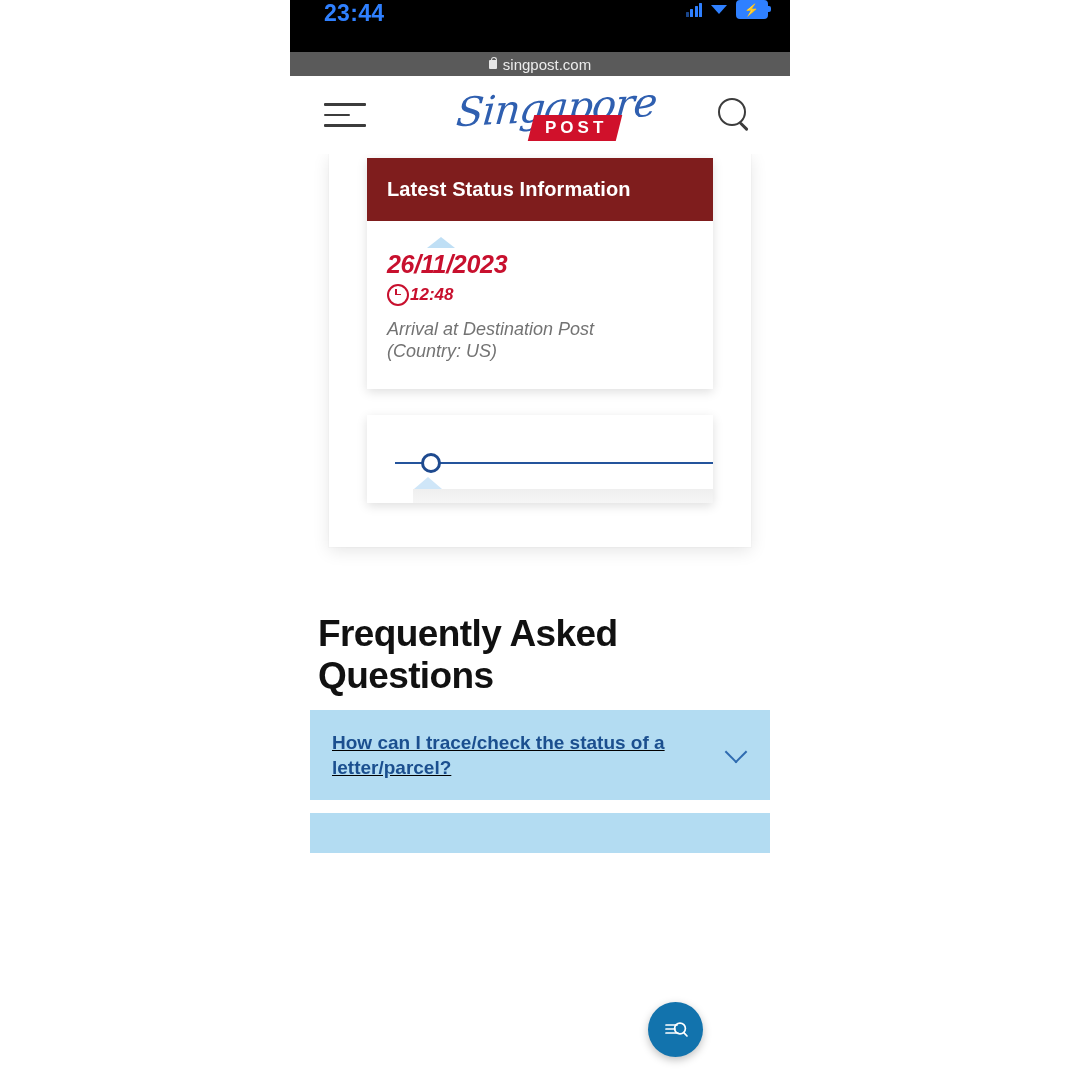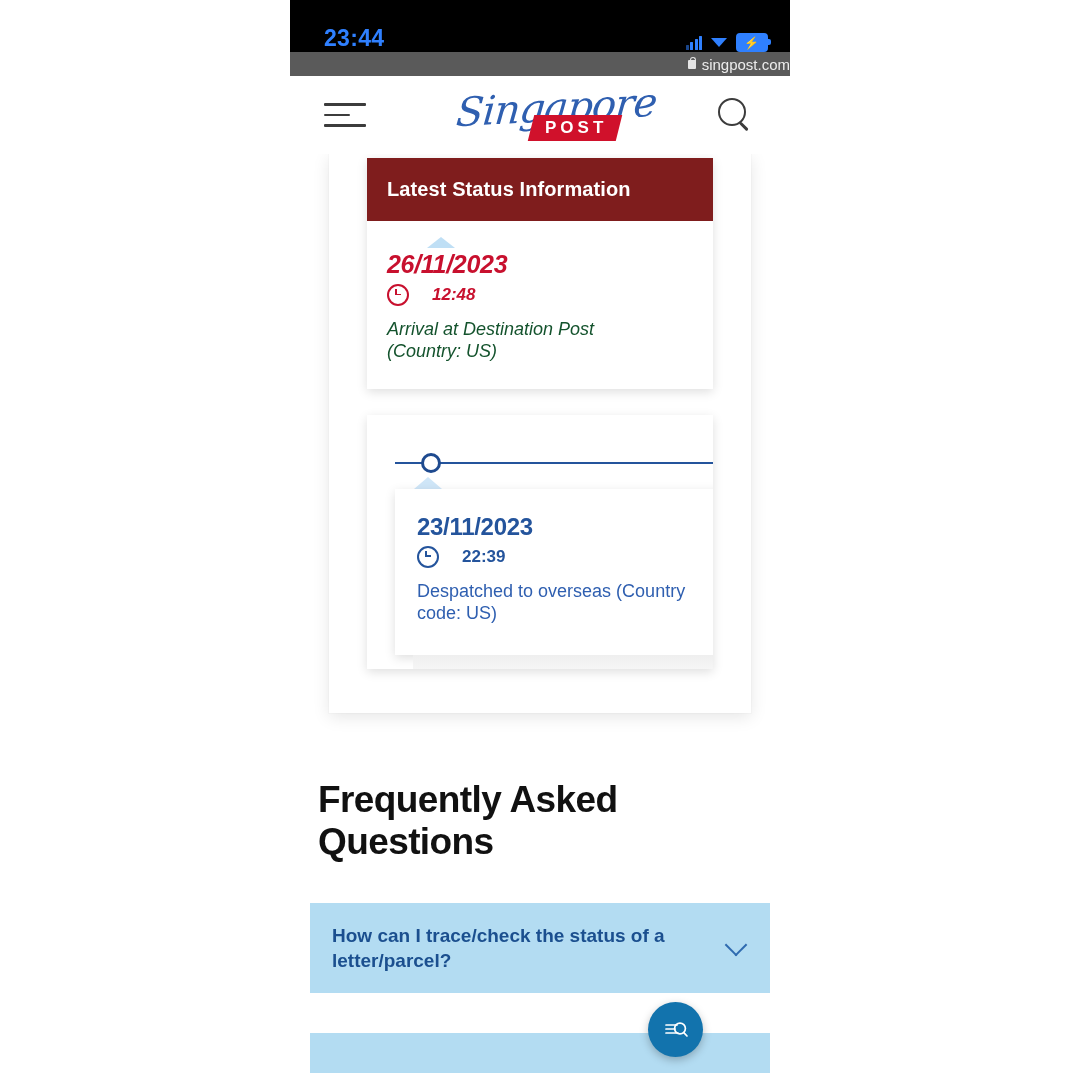--- a/index.html
+++ b/index.html
@@ -24,21 +24,21 @@
     height: 1080px;
     background: #ffffff;
     overflow: hidden;
   }
 
   
   .statusbar {
     height: 52px;
     background: #000000;
     display: flex;
-    align-items: flex-end;
+    align-items: flex-start;
     justify-content: space-between;
     padding: 0 22px 0 34px;
     box-sizing: border-box;
   }
   .status-time {
     color: #2f80ff;
     font-size: 23px;
     font-weight: 600;
     letter-spacing: .3px;
     font-family: "Liberation Sans", sans-serif;
@@ -91,21 +91,21 @@
     line-height: 1;
     font-weight: 700;
   }
 
   
   .urlbar {
     height: 24px;
     background: #5a5a5a;
     display:flex;
     align-items:center;
-    justify-content:flex-end;
+    justify-content:center;
     gap: 6px;
   }
   .urlbar .lock {
     width: 8px; height: 9px;
     background: #e6e6e6;
     border-radius: 1px;
     position: relative;
   }
   .urlbar .lock::before {
     content:"";
@@ -230,21 +230,21 @@
   .date-red {
     color: #c8102e;
     font-size: 25px;
     font-weight: 700;
     letter-spacing: -.3px;
     margin-top: 2px;
   }
   .time-row {
     display:flex;
     align-items:center;
-    gap: 23px;
+    gap: 1px;
     margin-top: 5px;
   }
   .clock {
     width: 18px; height: 18px;
     border: 2px solid currentColor;
     border-radius: 50%;
     position: relative;
     flex: none;
   }
   .clock::before {
@@ -254,21 +254,21 @@
     background: currentColor;
   }
   .clock::after {
     content:""; position:absolute;
     left: 7px; top: 7.5px;
     width: 5px; height: 1.8px;
     background: currentColor;
   }
   .time-red { color:#c8102e; font-size: 17px; font-weight: 700; }
   .desc-grey {
-    color: #14532d;
+    color: #737373;
     font-size: 18px;
     line-height: 1.22;
     margin-top: 13px;
     white-space: pre-line;
   }
 
   
   .card-head-blue {
     background: #24549c;
     color:#ffffff;
@@ -362,27 +362,28 @@
     font-size: 37px;
     font-weight: 700;
     color: #111111;
     line-height: 1.14;
     letter-spacing: -.6px;
     white-space: pre-line;
     margin-left: 8px;
   }
   .faq-item {
     background: #b3dcf2;
-    margin-top: 40px;
+    margin-top: 13px;
     padding: 20px 22px;
     display:flex;
     align-items:center;
     justify-content:space-between;
     gap: 24px;
     cursor:pointer;
+    text-decoration:underline;
   }
   .faq-q {
     color: #1b4f8f;
     font-size: 19px;
     font-weight: 700;
     line-height: 1.32;
     white-space: pre-line;
   }
   .chev-down {
     width: 14px; height: 14px;
@@ -471,29 +472,20 @@
       </div>
 
       <div class="card">
         <div class="journey-body">
           <div class="timeline">
             <div class="timeline-line"></div>
             <div class="timeline-dot"></div>
           </div>
           <div class="jcard-wrap">
             <div class="jcaret"></div>
-            <div class="jcard">
-              <div class="date-blue">23/11/2023</div>
-              <div class="time-row" style="color:#24549c">
-                <span class="clock"></span>
-                <span class="time-blue">22:39</span>
-              </div>
-              <div class="desc-blue">Despatched to overseas (Country
-code: US)</div>
-            </div>
             <div class="jcard-shadowbar"></div>
           </div>
         </div>
       </div>
 
     </div>
   </div>
 
   <div class="faq">
     <div class="faq-title">Frequently Asked

